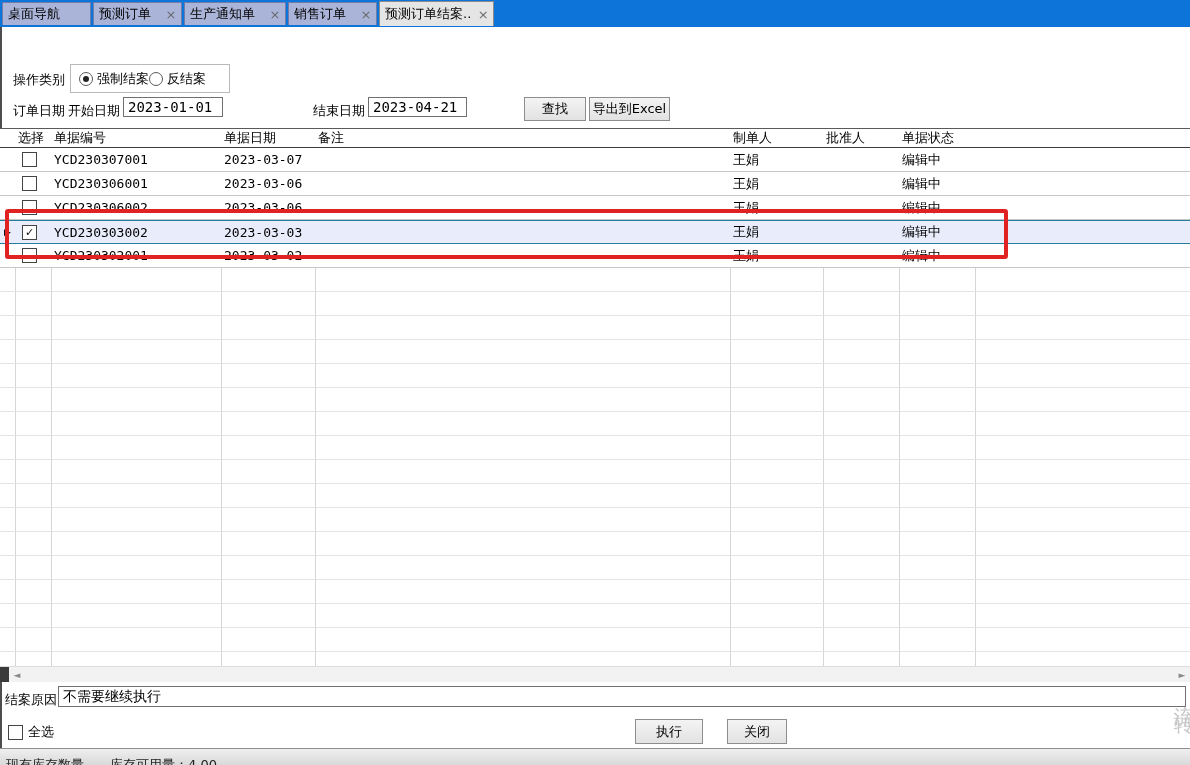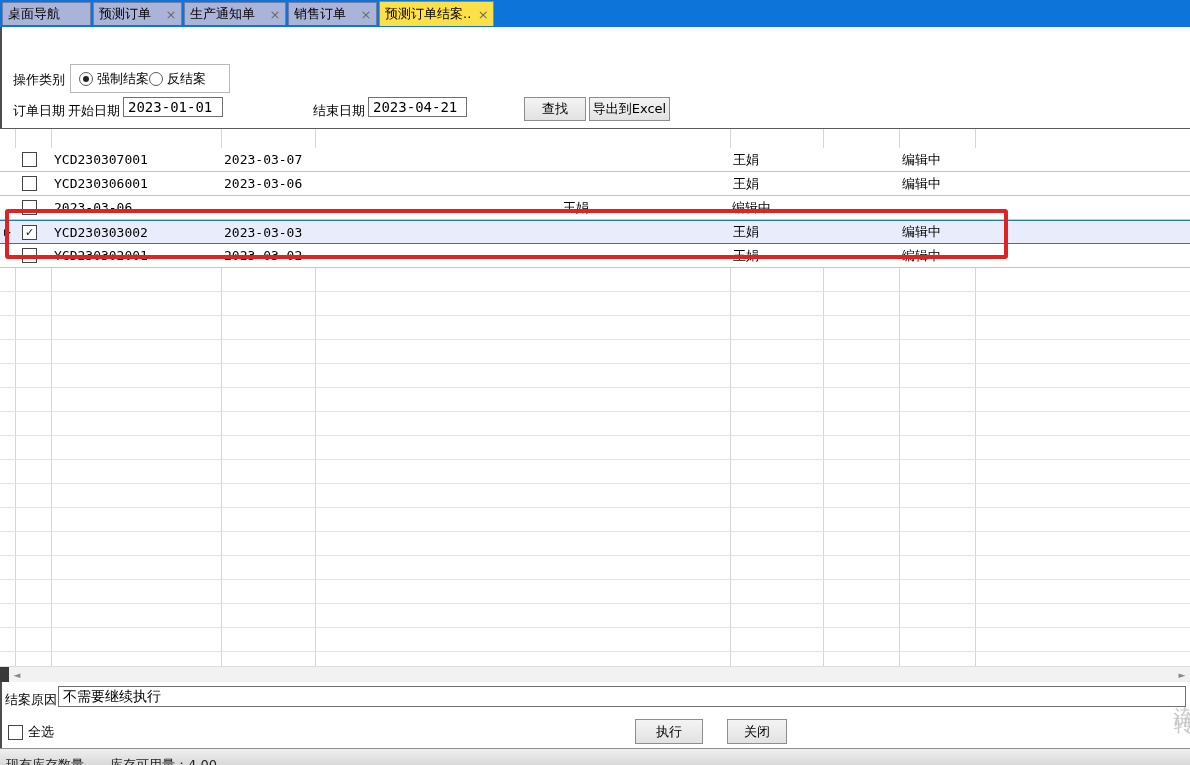--- a/index.html
+++ b/index.html
@@ -11,21 +11,21 @@
   .tabbar{
     position:absolute;left:0;top:0;width:1190px;height:27px;
     background:#0d74da;display:flex;align-items:center;
   }
   .tab{
     height:23px;box-sizing:border-box;display:flex;align-items:center;
     background:#aab4d8;border:1px solid #6f7ba8;border-bottom:none;
     padding:0 4px 0 5px;margin-right:2px;cursor:default;
   }
   .tab:first-child{margin-left:2px;}
-  .tab.active{background:#fde047;border-color:#8a8a8a;height:25px;}
+  .tab.active{background:#e5e5e5;border-color:#8a8a8a;height:25px;}
   .tab-label{white-space:nowrap;font-size:13px;}
   .tab-close{margin-left:14px;color:#6a6a6a;font-size:13px;line-height:13px;width:12px;text-align:center;}
   .tab.active .tab-close{margin-left:6px;}
   
   .left-edge{position:absolute;left:0;top:27px;width:2px;height:738px;background:#4d4d4d;}
   
   .op-label{position:absolute;left:13px;top:71px;}
   .groupbox{
     position:absolute;left:70px;top:64px;width:150px;height:27px;
     border:1px solid #b9b9b9;display:flex;align-items:center;padding-left:8px;gap:0;box-sizing:content-box;
@@ -153,20 +153,31 @@
         <div class="c2"></div>
         <div class="c3"></div>
       <div class="c4"></div>
         <div class="c5"></div>
         <div class="c6"></div>
         <div class="c7"></div>
         <div class="c8"></div>
     </div>
     <div class="hlines"></div>
 
+    <div class="ghead">
+      <div class="cell c0"></div>
+      <div class="cell c1">选择</div>
+      <div class="cell c2">单据编号</div>
+      <div class="cell c3">单据日期</div>
+      <div class="cell c4">备注</div>
+      <div class="cell c5">制单人</div>
+      <div class="cell c6">批准人</div>
+      <div class="cell c7">单据状态</div>
+      <div class="cell c8"></div>
+    </div>
 
     <div class="grow" style="top:19px;">
       <div class="cell c0">
           <span class="marker"></span>
         </div>
       <div class="cell c1">
           <span class="cb"></span>
         </div>
       <div class="cell c2 mono">YCD230307001</div>
       <div class="cell c3 mono">2023-03-07</div>
@@ -193,20 +204,21 @@
       <div class="cell c8"></div>
     </div>
 
     <div class="grow" style="top:67px;">
       <div class="cell c0">
           <span class="marker"></span>
         </div>
       <div class="cell c1">
           <span class="cb"></span>
         </div>
+      <div class="cell c2 mono">YCD230306002</div>
       <div class="cell c3 mono">2023-03-06</div>
       <div class="cell c4"></div>
       <div class="cell c5">王娟</div>
       <div class="cell c6"></div>
       <div class="cell c7">编辑中</div>
       <div class="cell c8"></div>
     </div>
 
     <div class="grow sel" style="top:91px;">
       <div class="cell c0">

